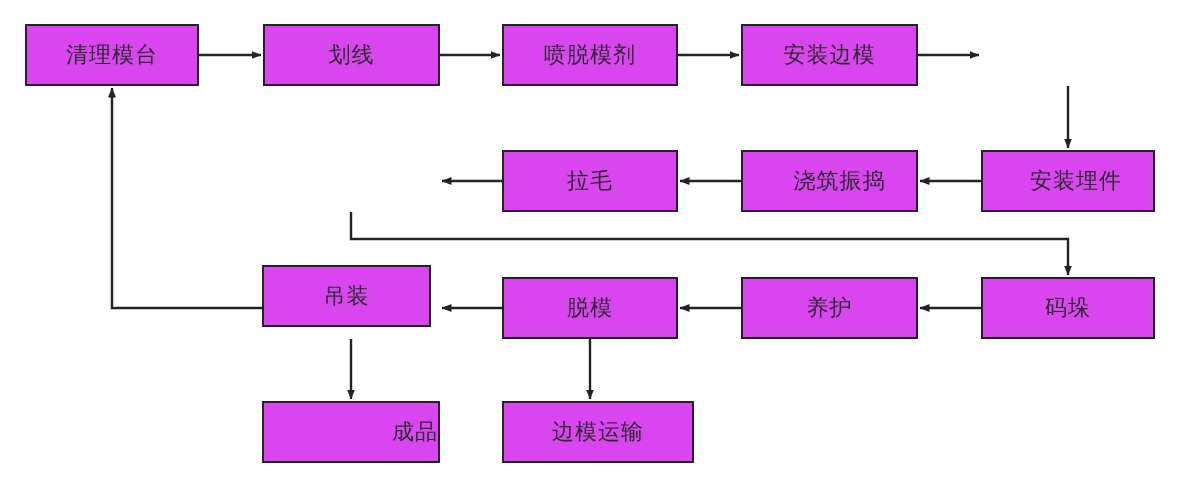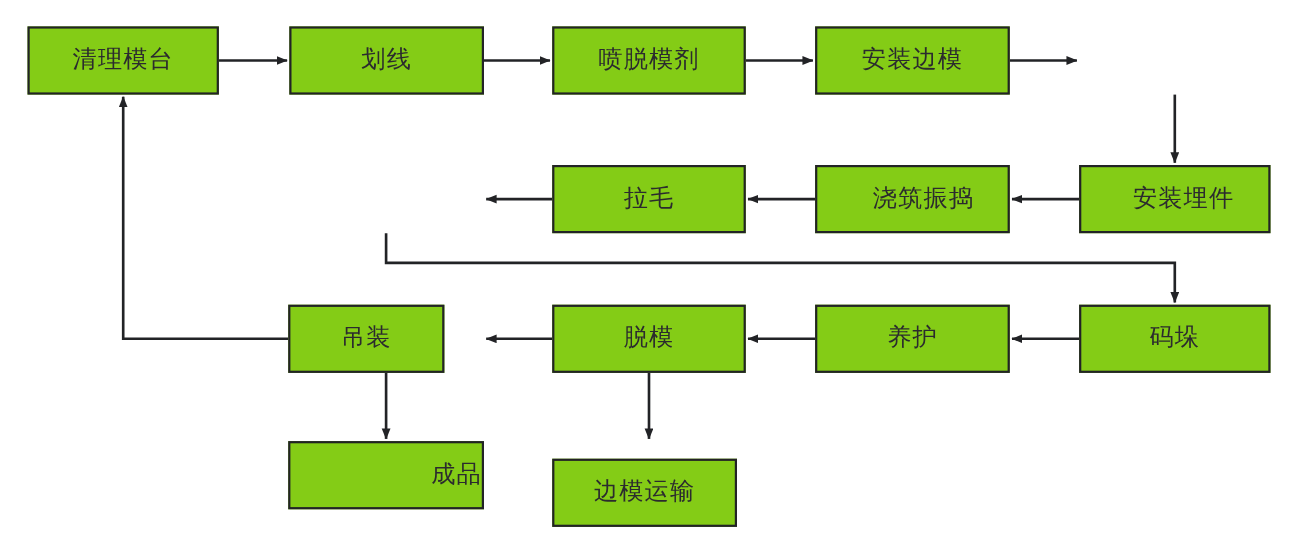--- a/index.html
+++ b/index.html
@@ -23,21 +23,21 @@
     left: 0;
     top: 0;
     width: 1181px;
     height: 490px;
     pointer-events: none;
   }
   .node {
     position: absolute;
     box-sizing: border-box;
     border: 2px solid #222326;
-    background: #84cc16;
+    background: #d946ef;
     display: flex;
     align-items: center;
     justify-content: center;
     z-index: 2;
   }
   .node-label {
     font-size: 22px;
     line-height: 1;
     color: #2b2b2e;
     letter-spacing: 1px;
@@ -127,25 +127,25 @@
   </div>
 
   <div class="node" style="left:741px; top:277px; width:177px; height:62px;">
     <span class="node-label">养护</span>
   </div>
 
   <div class="node" style="left:502px; top:277px; width:176px; height:62px;">
     <span class="node-label">脱模</span>
   </div>
 
-  <div class="node" style="left:262px; top:277px; width:142px; height:62px;">
+  <div class="node" style="left:262px; top:265px; width:169px; height:62px;">
     <span class="node-label">吊装</span>
   </div>
 
   <div class="node" style="left:262px; top:401px; width:178px; height:62px;justify-content:flex-end;">
     <span class="node-label">成品</span>
   </div>
 
-  <div class="node" style="left:502px; top:401px; width:168px; height:62px;margin-top:16px;">
+  <div class="node" style="left:502px; top:401px; width:192px; height:62px;">
     <span class="node-label">边模运输</span>
   </div>
 
 </div>
 
 </body></html>

